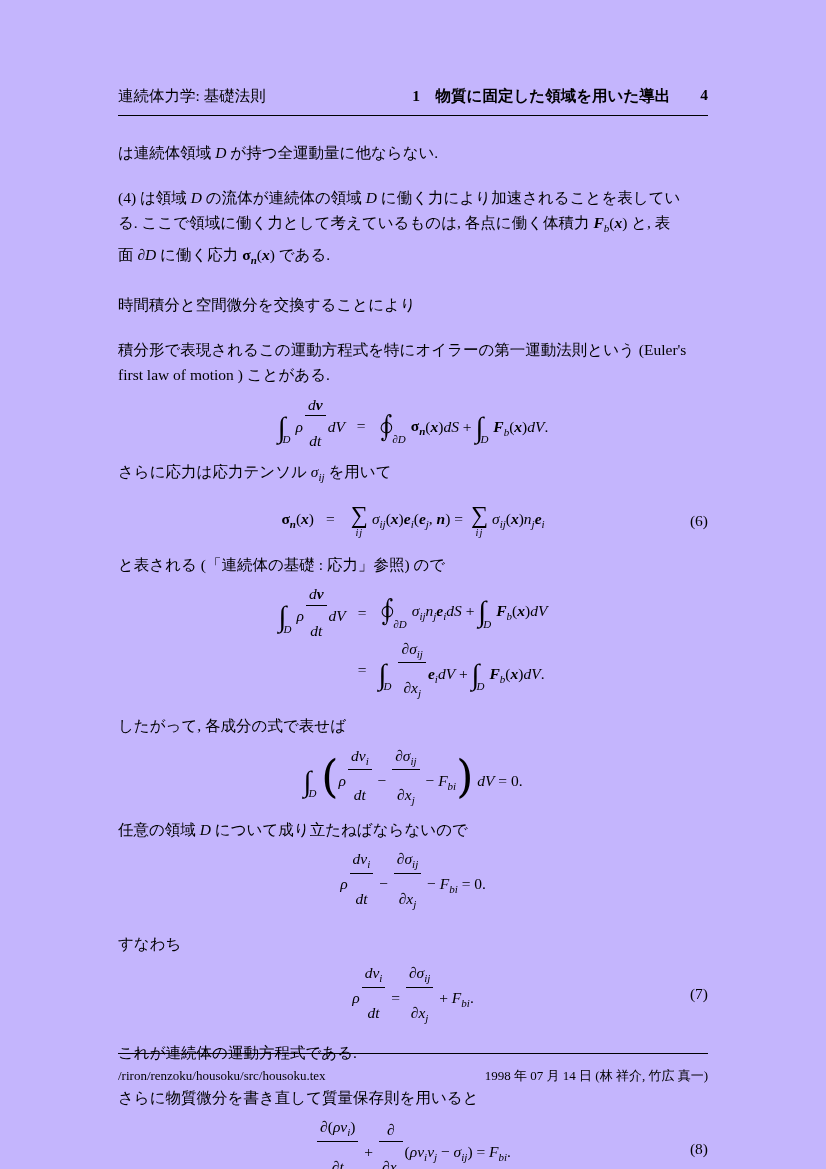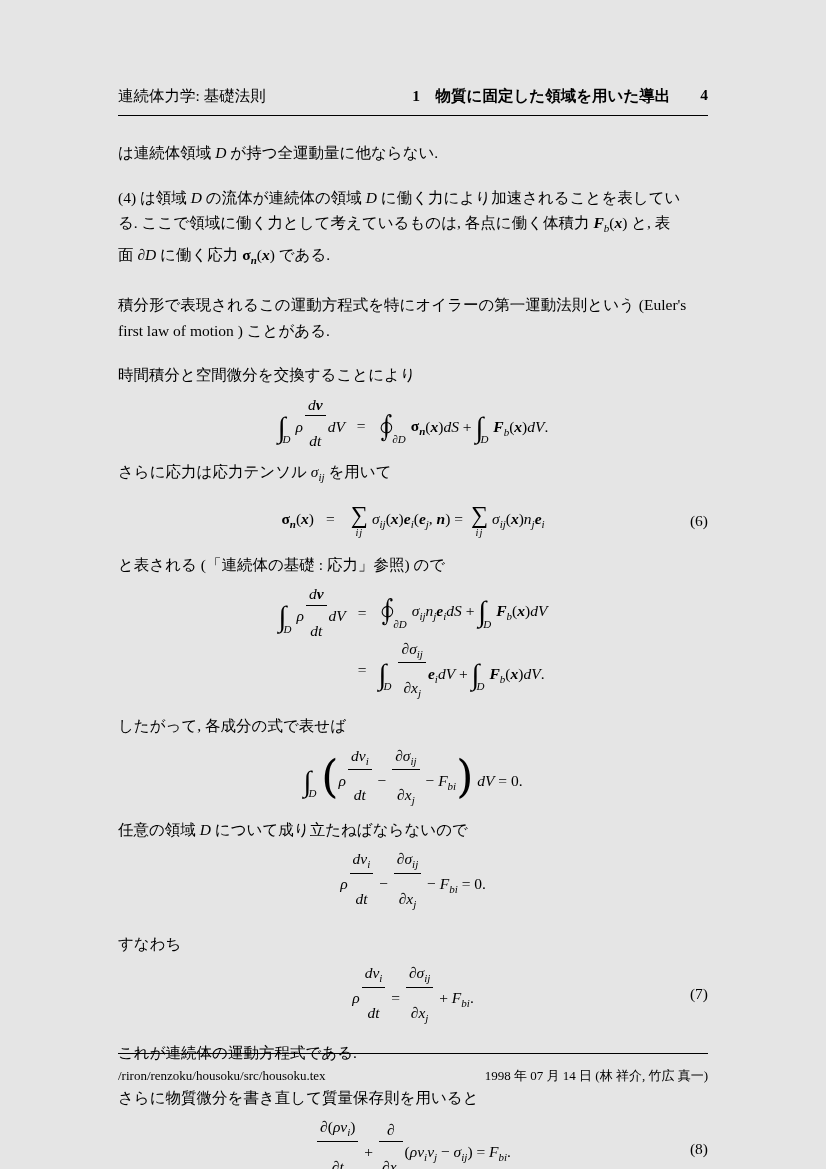--- a/index.html
+++ b/index.html
@@ -1,21 +1,21 @@
 <!DOCTYPE html>
 <html lang="ja"><head>
 <meta charset="utf-8">
 <style>
   html,body { margin:0; padding:0; }
   body {
     width:826px; height:1169px; background:#ffffff; color:#000000;
     font-family:"Liberation Serif","DejaVu Serif",serif;
     font-size:15.5px;
   }
-  .page { position:relative; width:826px; height:1169px; overflow:hidden; background:#e5e5e5; }
+  .page { position:relative; width:826px; height:1169px; overflow:hidden; background:#c4b5fd; }
   .content { position:absolute; left:118px; top:86px; width:590px; }
 
   
   .hdr { display:flex; justify-content:space-between; align-items:baseline;
          padding-bottom:8px; border-bottom:1.2px solid #000; }
   .hdr-right { display:flex; gap:30px; font-weight:bold; }
 
   
   .para { margin:13px 0 0; line-height:25.5px; }
   .m24{margin-top:24px}.m13{margin-top:19px}.m12{}.m10{margin-top:10px}
@@ -63,23 +63,23 @@
       <span class="hdr-right">
         <span>1　物質に固定した領域を用いた導出</span>
         <span>4</span>
       </span>
     </div>
 
     <p class="para m24">は連続体領域 <i>D</i> が持つ全運動量に他ならない.</p>
 
     <p class="para m13">(4) は領域 <i>D</i> の流体が連続体の領域 <i>D</i> に働く力により加速されることを表してい<br>る. ここで領域に働く力として考えているものは, 各点に働く体積力 <b><i>F</i></b><span class="sb"><i>b</i></span>(<b><i>x</i></b>) と, 表<br>面 <i>∂D</i> に働く応力 <b>σ<span class="sb"><i>n</i></span></b>(<b><i>x</i></b>) である.</p>
 
+    <p class="para m13">時間積分と空間微分を交換することにより</p>
+
     <p class="para m13">積分形で表現されるこの運動方程式を特にオイラーの第一運動法則という (Euler's<br>first law of motion ) ことがある.</p>
-
-    <p class="para m13">時間積分と空間微分を交換することにより</p>
 
     <div class="eq m8">
       <span class="inner"><span class="big">∫</span><span class="lo"><i>D</i></span><i>ρ</i><span class="fr"><span class="nu"><i>d</i><b><i>v</i></b></span><span class="de"><i>dt</i></span></span><i>dV</i><span class="eqs">=</span><span class="big">∮</span><span class="lo"><i>∂D</i></span><b>σ<span class="sb"><i>n</i></span></b>(<b><i>x</i></b>)<i>dS</i> + <span class="big">∫</span><span class="lo"><i>D</i></span><b><i>F</i></b><span class="sb"><i>b</i></span>(<b><i>x</i></b>)<i>dV</i>.</span>
     </div>
 
     <p class="para m9">さらに応力は応力テンソル <i>σ</i><span class="sb"><i>ij</i></span> を用いて</p>
 
     <div class="eq m8">
       <span class="inner"><b>σ<span class="sb"><i>n</i></span></b>(<b><i>x</i></b>)<span class="eqs">=</span><span class="su"><span class="sg">∑</span><span class="sl">ij</span></span><i>σ</i><span class="sb"><i>ij</i></span>(<b><i>x</i></b>)<b><i>e</i></b><span class="sb"><i>i</i></span>(<b><i>e</i></b><span class="sb"><i>j</i></span>, <b><i>n</i></b>) = <span class="su"><span class="sg">∑</span><span class="sl">ij</span></span><i>σ</i><span class="sb"><i>ij</i></span>(<b><i>x</i></b>)<i>n</i><span class="sb"><i>j</i></span><b><i>e</i></b><span class="sb"><i>i</i></span></span>
       <span class="eqnum">(6)</span>

